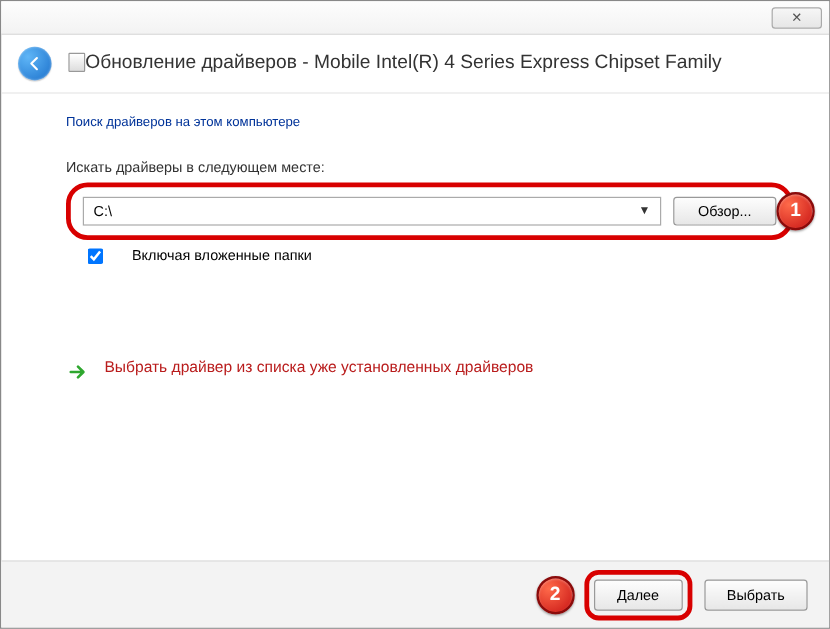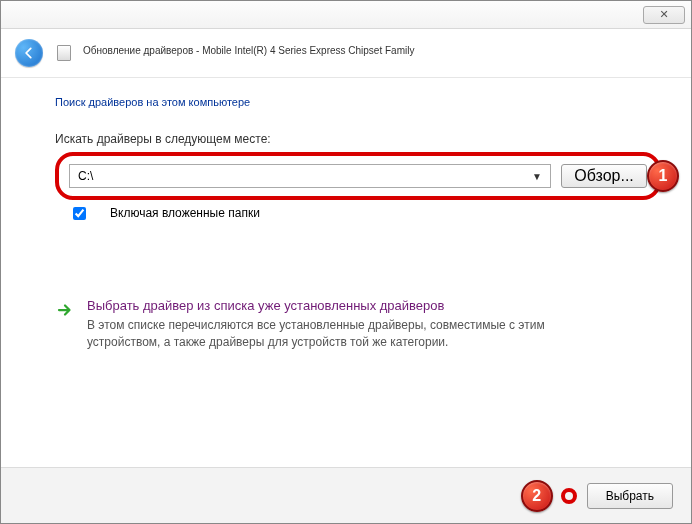--- a/index.html
+++ b/index.html
@@ -40,21 +40,21 @@
     border-bottom: 1px solid #e6e6e6;
   }
   .back-btn {
     width: 28px; height: 28px;
     border-radius: 50%;
     background: radial-gradient(circle at 30% 30%, #5fb6f7, #1a6fca);
     display: flex; align-items: center; justify-content: center;
     box-shadow: inset 0 0 2px rgba(255,255,255,.6), 0 1px 1px rgba(0,0,0,.2);
   }
   .back-btn svg { width: 14px; height: 14px; }
-  .title-text { color: #333; font-size: 10px; display: flex; gap: 12px; }
+  .title-text { color: #333; font-size: 16px; display: flex; gap: 0; }
   .device-icon {
     width: 14px; height: 16px;
     border: 1px solid #999;
     border-radius: 1px;
     background: linear-gradient(#fff,#ddd);
   }
   .content {
     padding: 18px 30px 0 54px;
     position: relative;
   }
@@ -94,21 +94,21 @@
     top: 50%;
     transform: translateY(-50%);
     font-size: 10px;
     color: #333;
   }
   .browse-btn {
     width: 86px; height: 24px;
     border: 1px solid #999;
     background: linear-gradient(#fdfdfd,#e7e7e7);
     border-radius: 3px;
-    font-size: 16px;
+    font-size: 12px;
     display: flex; justify-content: center; align-items: center;
   }
   .badge {
     width: 32px; height: 32px;
     border-radius: 50%;
     background: radial-gradient(circle at 30% 30%, #ff6a4a, #c81414);
     border: 2px solid #8a0b0b;
     color: #fff;
     font-weight: bold;
     font-size: 16px;
@@ -129,21 +129,21 @@
     gap: 12px;
   }
   .arrow-right {
     width: 20px; height: 20px;
     flex: 0 0 20px;
     display: flex; align-items: center; justify-content: center;
     color: #2fa72f;
     margin-top: 2px;
   }
   .arrow-right svg { width: 18px; height: 18px; }
-  .pick-title { color: #701a75; font-size: 13px; margin-bottom: 4px; }
+  .pick-title { color: #b91c1c; font-size: 13px; margin-bottom: 4px; }
   .pick-desc { color: #555; font-size: 12px; line-height: 1.4; max-width: 500px; }
   .footer {
     position: absolute;
     left: 0; right: 0; bottom: 0;
     height: 56px;
     border-top: 1px solid #dcdcdc;
     background: #f3f3f3;
     display: flex;
     justify-content: flex-end;
     align-items: center;
@@ -211,25 +211,27 @@
   </label>
 
   <div class="pick-block">
     <div class="arrow-right">
       <svg viewBox="0 0 24 24">
           <path d="M4 12 H16 M12 6 L18 12 L12 18" stroke="#2fa72f" stroke-width="3" fill="none" stroke-linecap="round" stroke-linejoin="round"></path>
         </svg>
     </div>
     <div>
       <div class="pick-title">Выбрать драйвер из списка уже установленных драйверов</div>
-      <div class="pick-desc">В этом списке перечисляются все установленные драйверы, совместимые с этим устройством, а также драйверы для устройств той же категории.</div>
     </div>
   </div>
 </div>
 
 <div class="footer">
   <div class="hi-2">
+    <div class="btn">
+      <span>Далее</span>
+    </div>
     <div class="badge badge-2">2</div>
   </div>
   <div class="btn">
     <span>Выбрать</span>
   </div>
 </div>
 
 </body></html>

